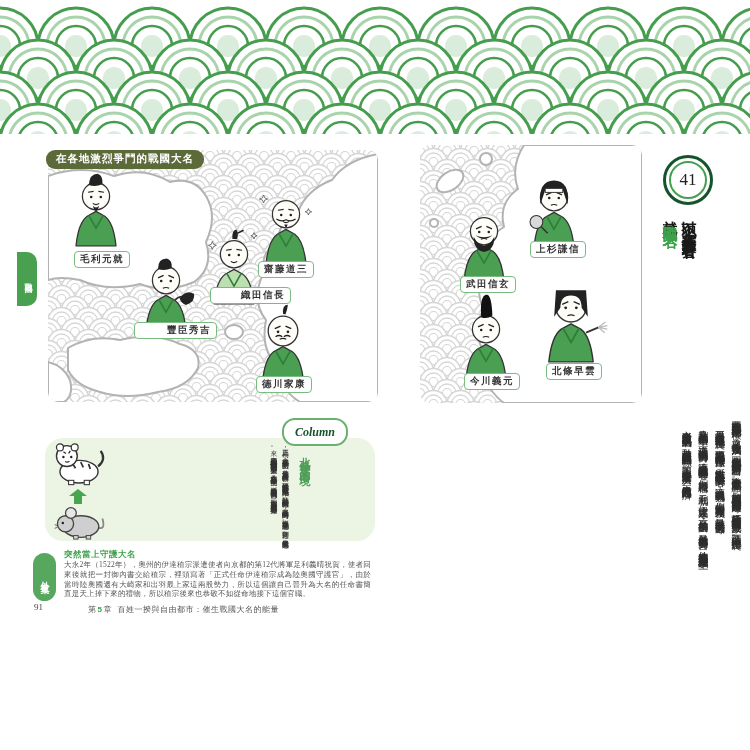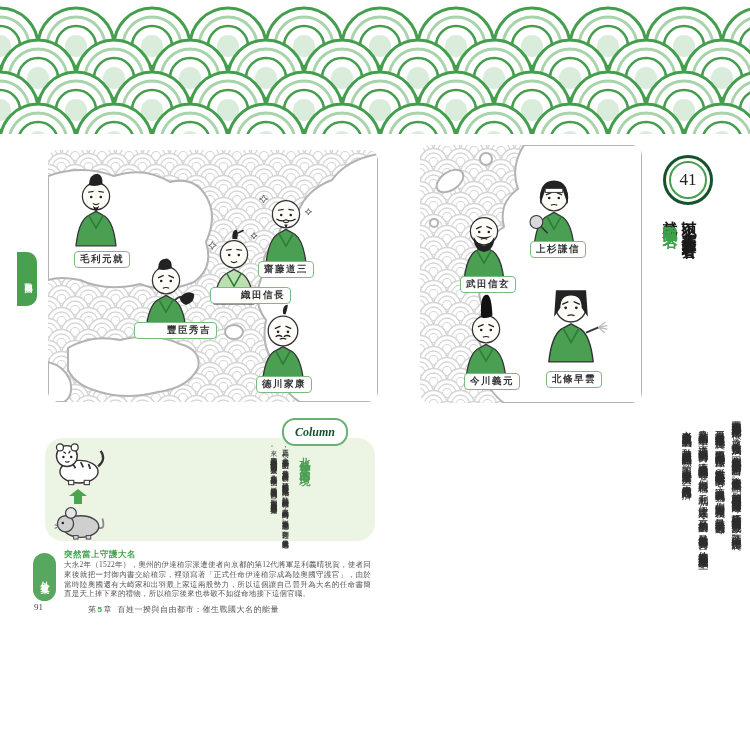--- a/index.html
+++ b/index.html
@@ -1358,20 +1358,21 @@
     <svg class="land" width="330" height="252">
       <g fill="#fff" stroke="#b3b3b3" stroke-width="2" stroke-linejoin="round">
         <path d="M0 26 Q34 14 66 26 Q96 16 122 32 Q146 26 158 46 Q170 66 158 92 Q166 118 146 132 Q118 144 92 134 Q58 142 32 130 Q12 126 0 130 Z"></path>
         <path d="M330 4 Q298 10 284 30 Q258 40 250 62 Q230 72 230 92 Q212 102 216 122 Q202 150 218 170 Q212 200 230 216 Q232 240 252 252 L330 252 Z"></path>
         <path d="M20 198 Q44 184 72 190 Q106 182 132 194 Q154 200 150 218 Q140 238 110 242 Q78 250 52 242 Q28 236 20 220 Z"></path>
         <path d="M0 252 L0 212 Q16 216 22 230 Q26 246 16 252 Z"></path>
         <ellipse cx="186" cy="182" rx="9" ry="7"></ellipse>
       </g>
     </svg>
   </div>
+  <div class="map-banner">在各地激烈爭鬥的戰國大名</div>
 
   <svg class="fig" style="left:20px;top:10px;" width="56" height="86" viewBox="0 -12 70 107">
       <g>
         <path d="M10 95 Q13 66 24 58 L35 52 L46 58 Q57 66 60 95 Z" fill="#4b9f53" stroke="#333" stroke-width="1.6" stroke-linejoin="round"></path>
         <path d="M26 57 L35 73 L44 57" fill="none" stroke="#2e7d38" stroke-width="2"></path>
         <circle cx="35" cy="33" r="17" fill="#fffdf8" stroke="#333" stroke-width="1.6"></circle>
         <path d="M25 28 L32 27" stroke="#222" stroke-width="1.4"></path>
         <path d="M38 27 L45 28" stroke="#222" stroke-width="1.4"></path>
         <circle cx="29" cy="34" r="1.6" fill="#222"></circle>
         <circle cx="41" cy="34" r="1.6" fill="#222"></circle>
@@ -2390,21 +2391,21 @@
         <path d="M31 43 Q35 41 39 43" fill="none" stroke="#222" stroke-width="1.3"></path>
         <path d="M18 14 L52 14 L54 44 L47 34 Q47 20 35 20 Q23 20 23 34 L16 44 Z" fill="#222"></path>
         <path d="M52 62 L66 56" stroke="#333" stroke-width="2"></path>
         <path d="M66 56 L74 50 M66 56 L76 54 M66 56 L76 58 M66 56 L73 62" stroke="#bbb" stroke-width="1.5"></path>
       </g>
     </svg>
 
   <div class="dlabel" style="left:40px;top:131px;">武田信玄</div>
   <div class="dlabel" style="left:110px;top:96px;">上杉謙信</div>
   <div class="dlabel" style="left:44px;top:228px;">今川義元</div>
-  <div class="dlabel" style="left:126px;top:226px;">北條早雲</div>
+  <div class="dlabel" style="left:126px;top:218px;">北條早雲</div>
 </div>
 
 <div class="lesson-circle">
   <div class="inner">41</div>
 </div>
 <div class="r-title">
   <div>以下犯上大賽的參賽者</div>
   <div><span>就是</span><span class="hl">戰國大名</span></div>
 </div>
 

